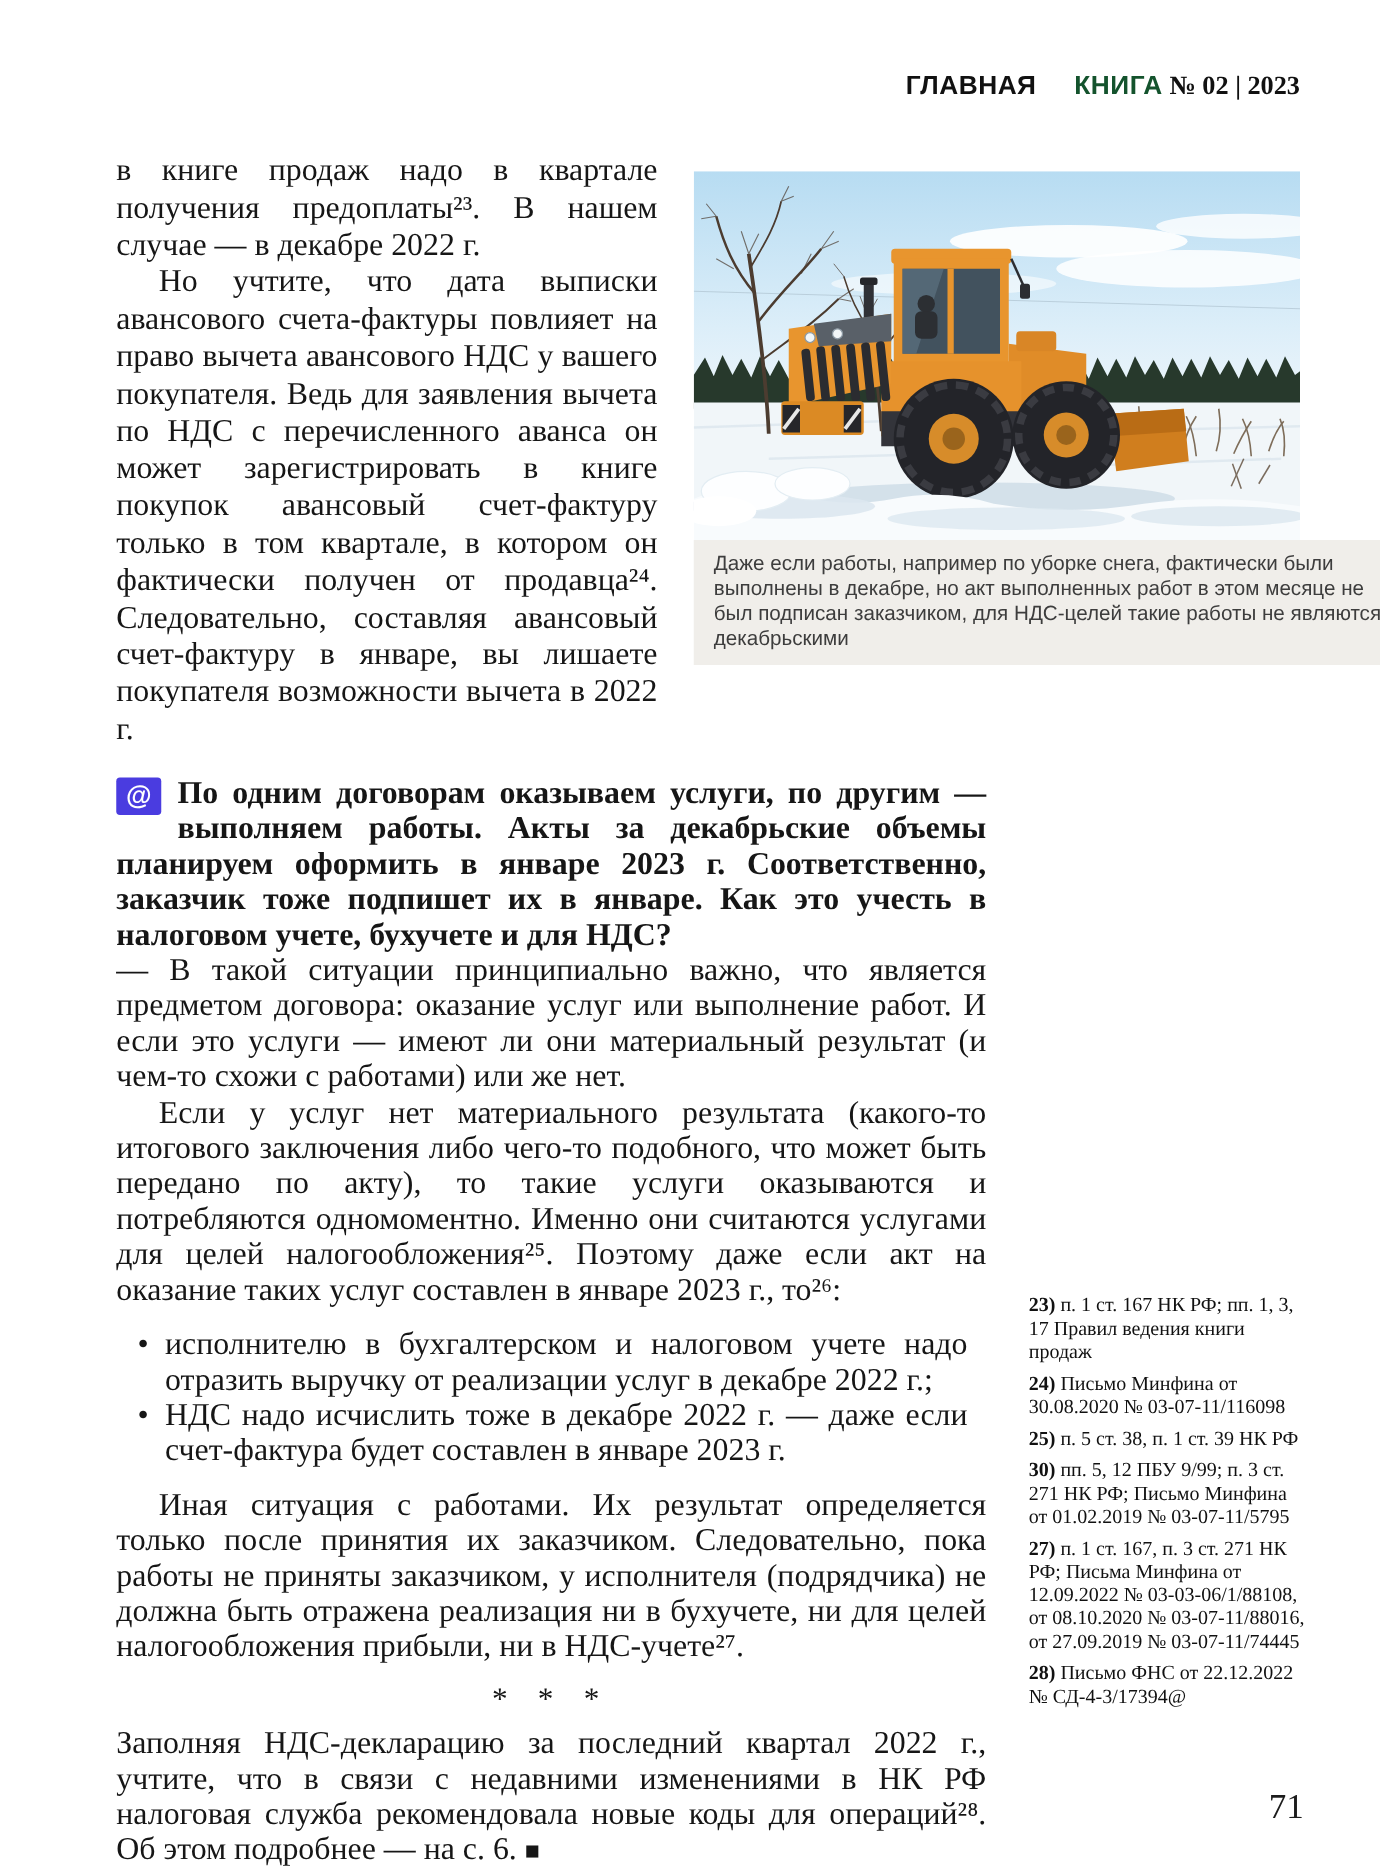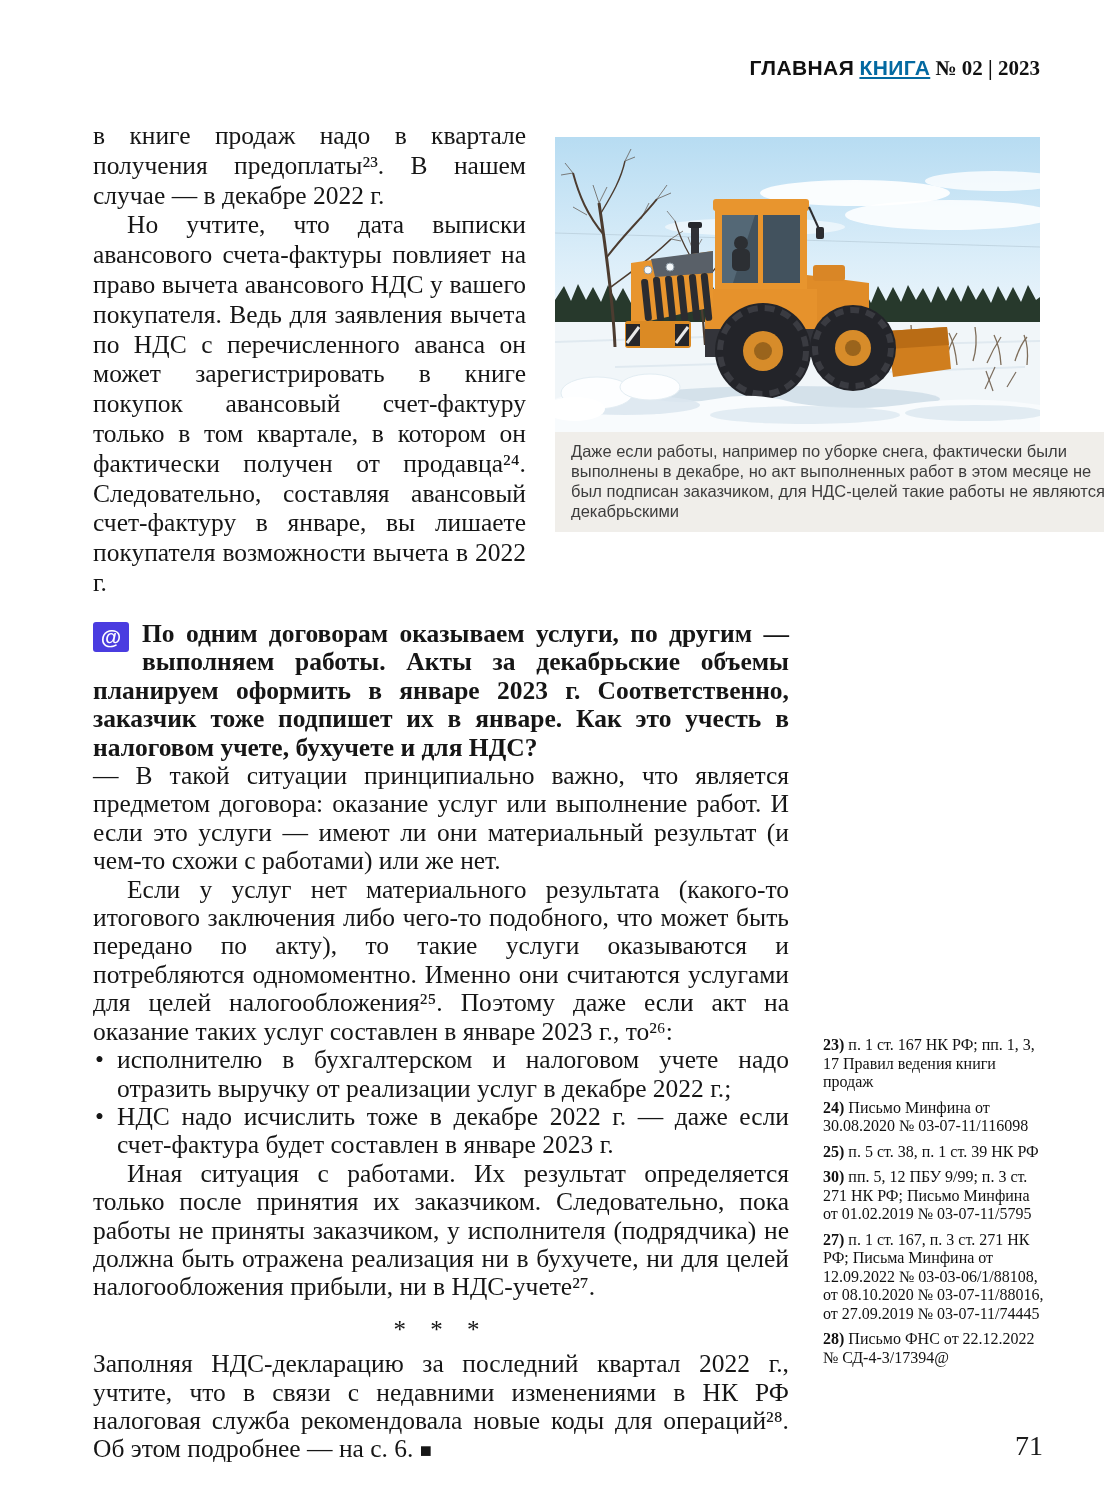--- a/index.html
+++ b/index.html
@@ -12,24 +12,24 @@
     color: #161616;
     overflow: hidden;
   }
   
   .header {
     position: absolute; top: 56px; right: 64px;
     font-size: 21px; white-space: nowrap;
   }
   .brand {
     font-family: "Liberation Sans", sans-serif;
-    font-weight: 800; letter-spacing: 0.4px;
+    font-weight: 800; letter-spacing: 0.4px; margin-left: 25px;
   }
   .brand-black { color: #111111; }
-  .brand-accent { color: #0369a1; text-decoration: underline; }
+  .brand-accent { color: #14532d; }
   .issue { font-weight: 700; color: #111111; margin-top: 32px; }
 
   
   .intro {
     position: absolute; left: 93px; top: 121px; width: 433px;
     font-size: 25.5px; line-height: 29.8px; text-align: justify;
   }
   .intro p { margin: 0; }
   .intro p + p { text-indent: 34px; }
 
@@ -60,21 +60,21 @@
   .at-icon {
     float: left;
     width: 36px; height: 30px;
     margin: 2px 13px 0 0;
     background: #4a3ce0; color: #ffffff;
     font-family: "Liberation Sans", sans-serif;
     font-weight: 700; font-size: 21px; line-height: 30px;
     text-align: center; border-radius: 3px;
   }
   .indent { text-indent: 34px; }
-  .bullets { margin: 0; padding: 0; list-style: none; }
+  .bullets { margin: 15px; padding: 0; list-style: none; }
   .bullets li { position: relative; padding-left: 24px; }
   .bullets li::before { content: "\2022"; position: absolute; left: 2px; }
   .separator {
     text-align: center; letter-spacing: 9px;
     margin: 14px 0 6px 0; font-size: 25px;
   }
   .end-mark { font-size: 20px; letter-spacing: 0; }
 
   
   .footnotes {

